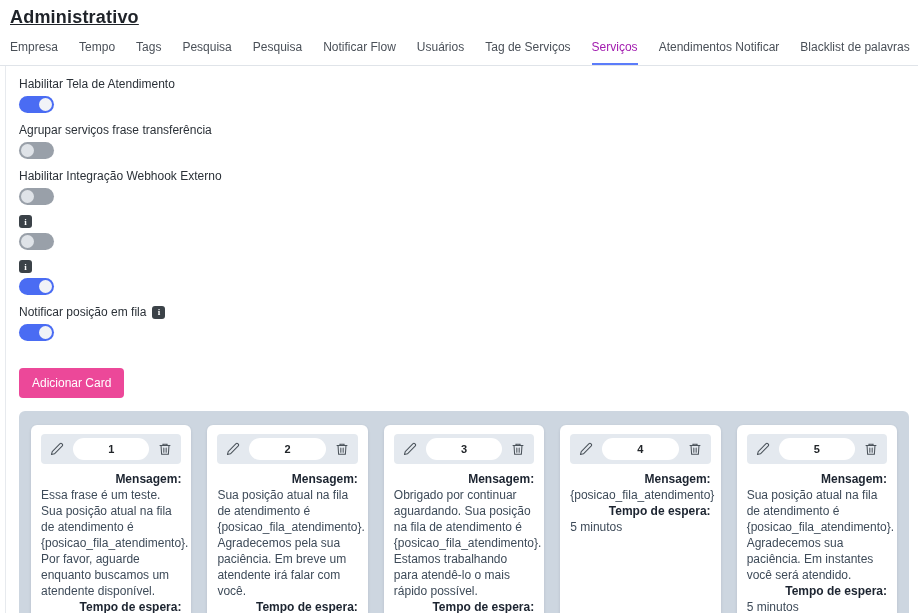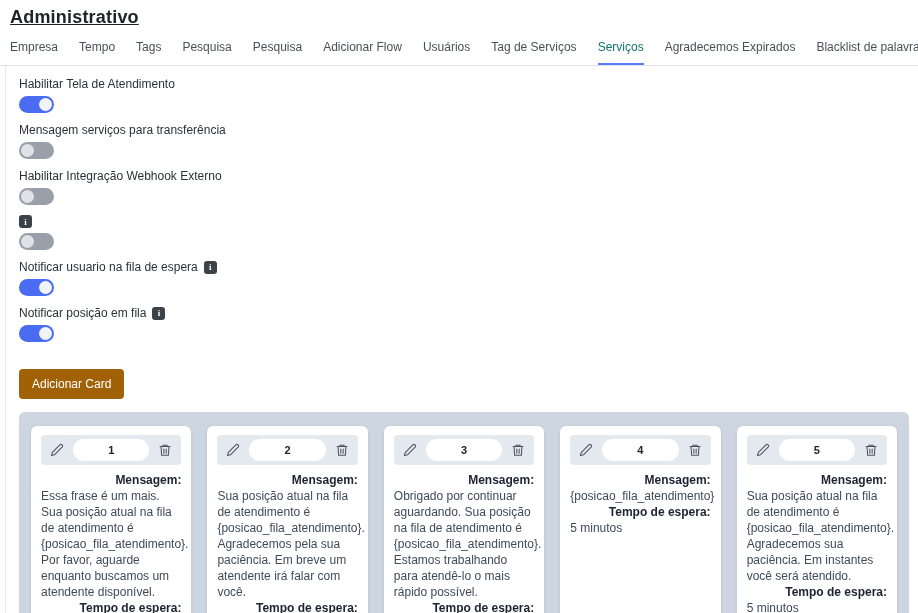--- a/index.html
+++ b/index.html
@@ -5,38 +5,38 @@
   * { margin:0; padding:0; box-sizing:border-box; }
   html,body { width:918px; height:613px; background:#ffffff;
     font-family:"Liberation Sans","DejaVu Sans",sans-serif; color:#2b3138; overflow:hidden; }
 
   .page-title { font-size:18px; font-weight:700; color:#1f2329; padding:7px 0 0 10px; letter-spacing:.2px;text-decoration:underline; }
 
   
   .tabbar { display:flex; align-items:flex-end; gap:21px; padding:12px 10px 0 10px;
     border-bottom:1px solid #e0e4e9; white-space:nowrap;justify-content:space-between; }
   .tab { font-size:12px; color:#4a5058; padding-bottom:9px; cursor:pointer; border-bottom:2px solid transparent; }
-  .tab.active { color:#0f766e; border-bottom-color:#5b7cfa; }
+  .tab.active { color:#a21caf; border-bottom-color:#5b7cfa; }
 
   
   .content { border-left:1px solid #e7eaee; margin-left:5px; padding:11px 9px 0 13px; height:560px; }
 
   .group { margin-bottom:10px; }
   .g-label { display:flex; align-items:center; gap:6px; font-size:12px; color:#2b3138; margin-bottom:5px; }
   .info { width:13px; height:13px; border-radius:3px; background:#3b4248; color:#fff;
     font-size:9px; font-weight:700; display:inline-flex; align-items:center; justify-content:center;
     font-family:"Liberation Serif",serif; cursor:pointer; }
   .switch { width:35px; height:17px; border-radius:999px; position:relative; cursor:pointer; }
   .switch.on  { background:#4a6cf3; }
   .switch.off { background:#99a0a9; }
   .knob { position:absolute; top:2px; width:13px; height:13px; border-radius:50%; }
   .switch.on  .knob { right:2px; background:#f1f3f7; }
   .switch.off .knob { left:2px;  background:#dfe3e8; }
 
-  .add-btn { display:inline-block; margin:17px 0 13px 0; background:#a16207; color:#fff;
+  .add-btn { display:inline-block; margin:17px 0 13px 0; background:#ec4899; color:#fff;
     font-size:12px; border:none; border-radius:4px; padding:8px 13px; cursor:pointer;
     font-family:inherit; }
 
   .cards-wrap { background:#cdd6e0; border-radius:6px; padding:14px 12px; display:flex;
     gap:16px; align-items:stretch; height:230px; }
   .card { flex:1 1 0; background:#fff; border-radius:6px; box-shadow:0 1px 3px rgba(30,40,60,.12);
     padding:9px 10px; display:flex; flex-direction:column; min-width:0; }
   .card-head { background:#e4e9ef; border-radius:4px; padding:4px 8px; display:flex;
     align-items:center; gap:8px; margin-bottom:7px; flex:0 0 auto; }
   .ic { width:16px; height:16px; color:#4b535b; display:inline-flex; align-items:center;
@@ -51,43 +51,43 @@
 <body>
 
 <h1 class="page-title">Administrativo</h1>
 
 <nav class="tabbar">
   <span class="tab">Empresa</span>
   <span class="tab">Tempo</span>
   <span class="tab">Tags</span>
   <span class="tab">Pesquisa</span>
   <span class="tab">Pesquisa</span>
-  <span class="tab">Adicionar Flow</span>
+  <span class="tab">Notificar Flow</span>
   <span class="tab">Usuários</span>
   <span class="tab">Tag de Serviços</span>
   <span class="tab active">Serviços</span>
-  <span class="tab">Agradecemos Expirados</span>
+  <span class="tab">Atendimentos Notificar</span>
   <span class="tab">Blacklist de palavras</span>
 
 </nav>
 
 <div class="content">
 
   <div class="group">
     <div class="g-label">
         <span>Habilitar Tela de Atendimento</span>
       </div>
     <div class="switch on">
         <span class="knob"></span>
       </div>
   </div>
 
   <div class="group">
     <div class="g-label">
-        <span>Mensagem serviços para transferência</span>
+        <span>Agrupar serviços frase transferência</span>
       </div>
     <div class="switch off">
         <span class="knob"></span>
       </div>
   </div>
 
   <div class="group">
     <div class="g-label">
         <span>Habilitar Integração Webhook Externo</span>
       </div>
@@ -100,21 +100,20 @@
     <div class="g-label">
       <span class="info">i</span>
     </div>
     <div class="switch off">
         <span class="knob"></span>
       </div>
   </div>
 
   <div class="group">
     <div class="g-label">
-      <span>Notificar usuario na fila de espera</span>
       <span class="info">i</span>
     </div>
     <div class="switch on">
         <span class="knob"></span>
       </div>
   </div>
 
   <div class="group">
     <div class="g-label">
       <span>Notificar posição em fila</span>
@@ -141,21 +140,21 @@
             <svg viewBox="0 0 24 24" fill="none" stroke="currentColor" stroke-width="1.8" stroke-linecap="round">
               <path d="M3.5 6h17"></path>
               <path d="M8.5 6V3.8h7V6"></path>
               <path d="M18.8 6l-1 15h-11.6l-1-15"></path>
               <path d="M10 10.5v7M14 10.5v7"></path>
             </svg>
           </span>
       </div>
       <div class="card-body">
         <div class="b">Mensagem:</div>
-        <div>Essa frase é um mais. Sua posição atual na fila de atendimento é {posicao_fila_atendimento}. Por favor, aguarde enquanto buscamos um atendente disponível.</div>
+        <div>Essa frase é um teste. Sua posição atual na fila de atendimento é {posicao_fila_atendimento}. Por favor, aguarde enquanto buscamos um atendente disponível.</div>
         <div class="b">Tempo de espera:</div>
 
       </div>
     </div>
 
     <div class="card">
       <div class="card-head">
         <span class="ic">
             <svg viewBox="0 0 24 24" fill="none" stroke="currentColor" stroke-width="1.8" stroke-linejoin="round">
               <path d="M16.8 3.2a2.6 2.6 0 0 1 3.9 3.9L7.6 20.2 2.5 21.5l1.3-5.1L16.8 3.2z"></path>

